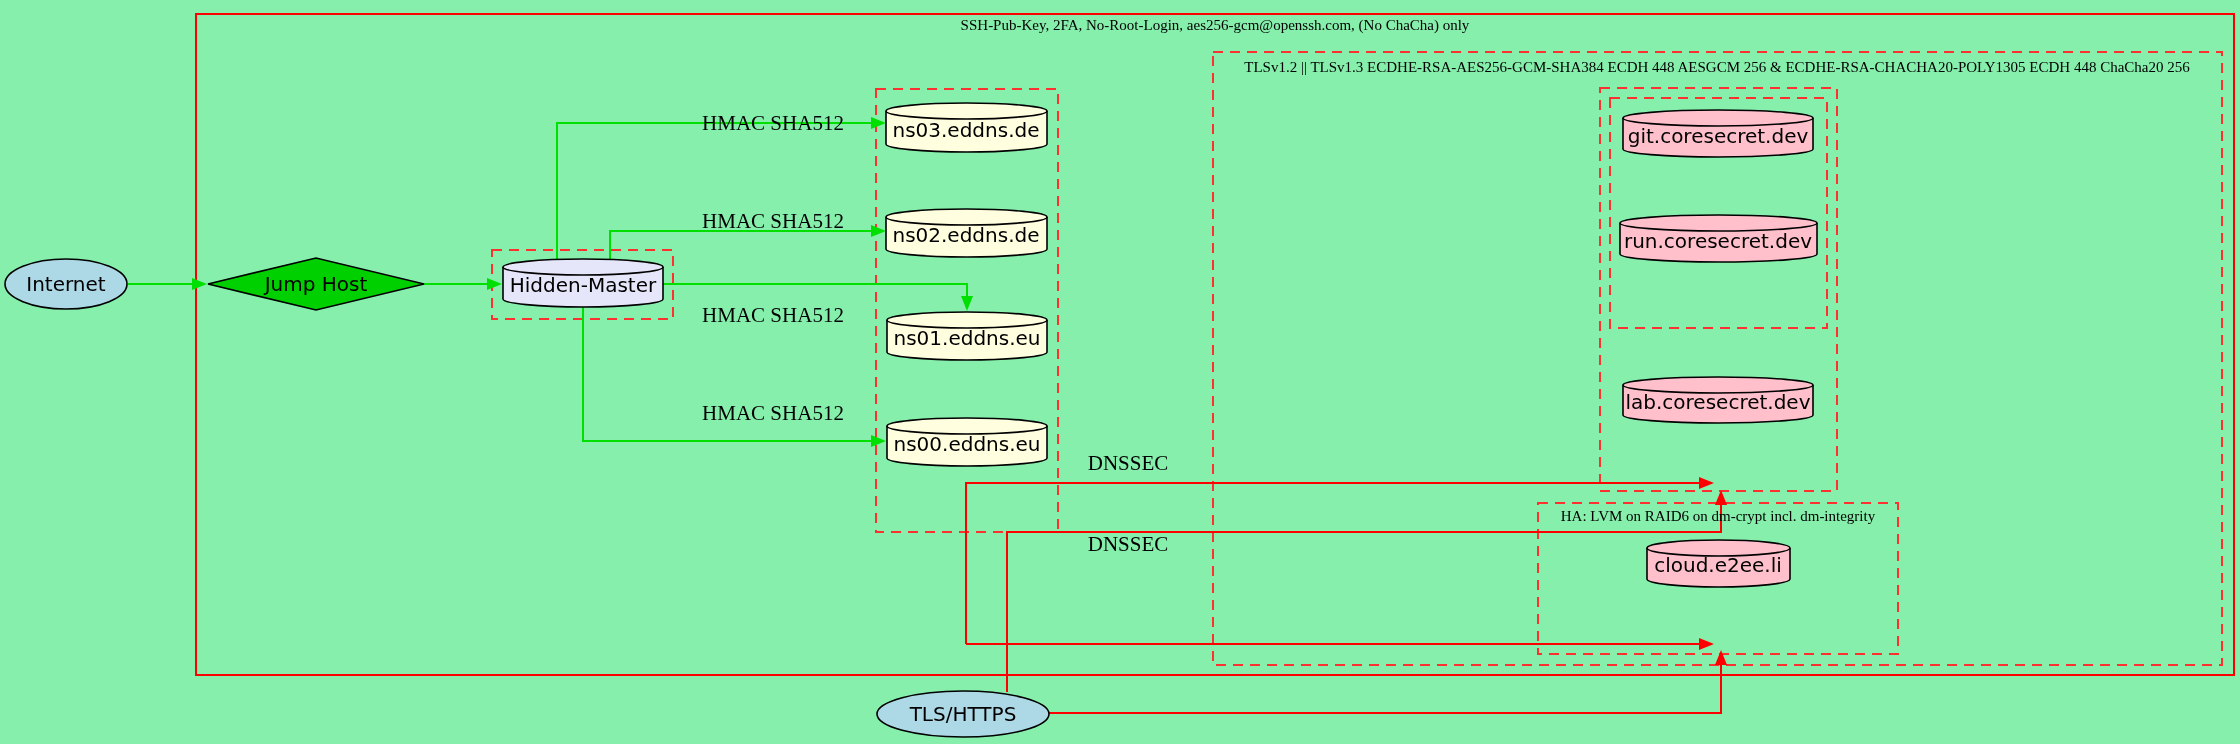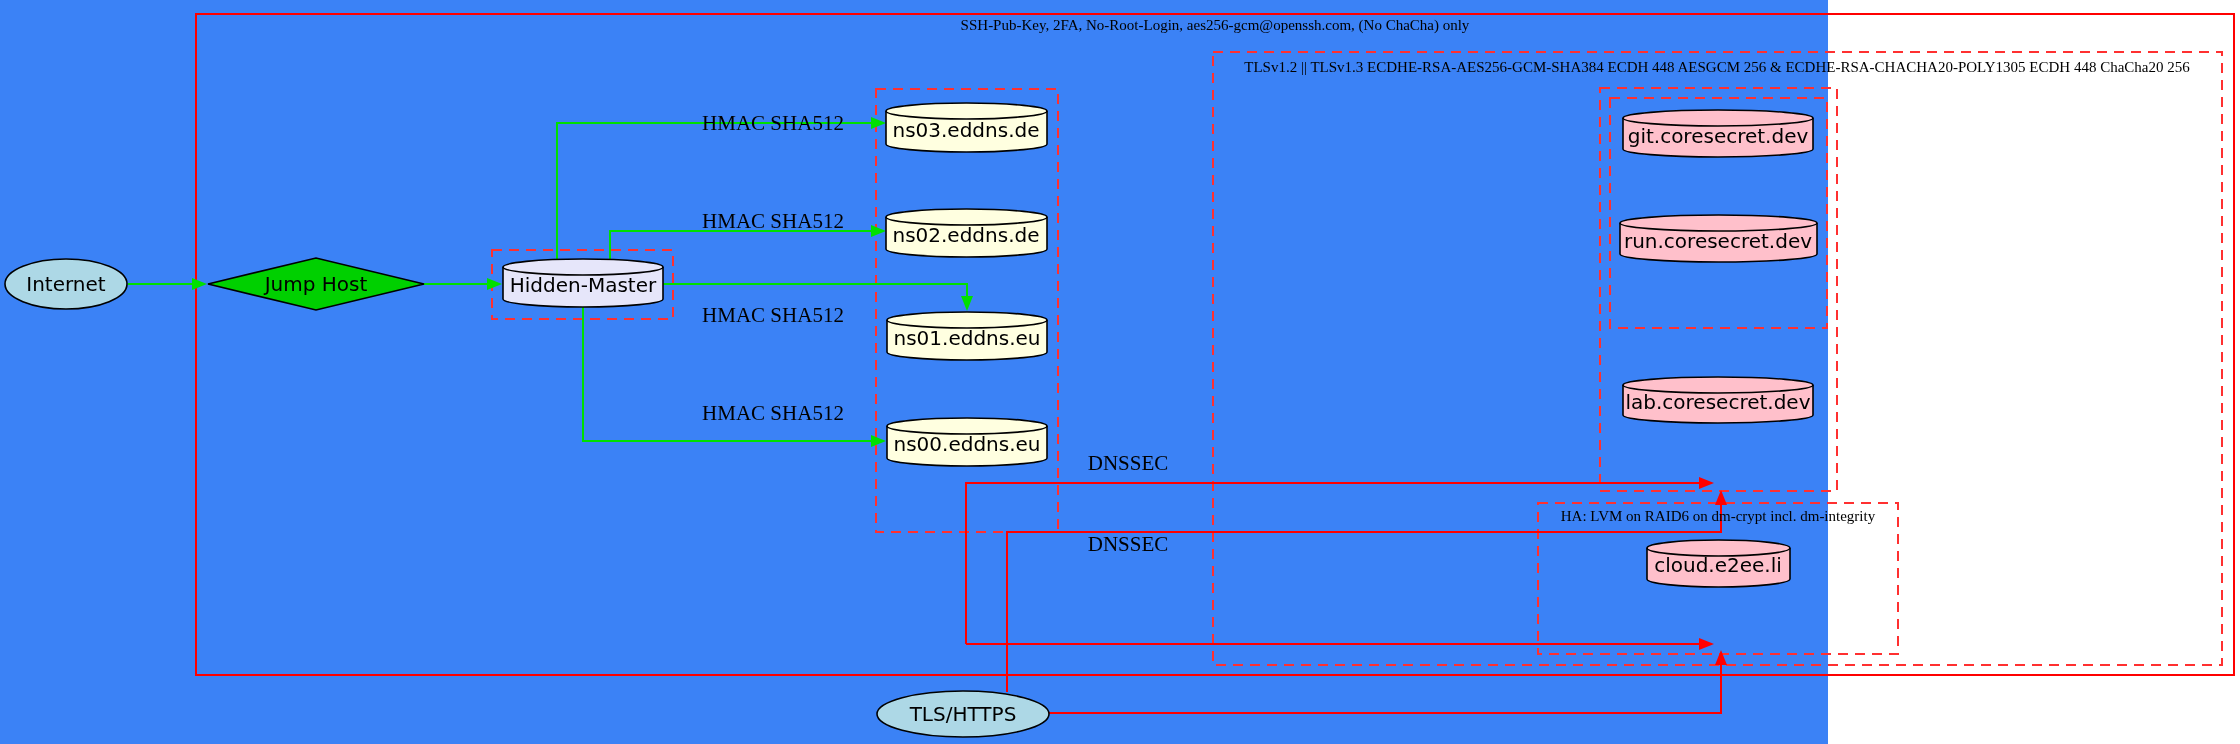--- a/index.html
+++ b/index.html
@@ -1,16 +1,16 @@
 <!DOCTYPE html>
 <html><head>
 <meta charset="utf-8">
 <style>
   html,body { margin:0; padding:0; background:#ffffff; }
-  .stage { position:relative; width:1828px; height:744px; background:#3b82f6;text-decoration:underline; }
+  .stage { position:relative; width:2240px; height:744px; background:#86efac;text-decoration:underline; }
   svg { display:block; }
   text { fill:#000000; }
   .node-label   { font-family:"DejaVu Sans", sans-serif; font-size:20px; text-anchor:middle; dominant-baseline:middle; }
   .edge-label   { font-family:"Liberation Serif", serif; font-size:21px; text-anchor:middle; dominant-baseline:middle; }
   .cluster-label{ font-family:"Liberation Serif", serif; font-size:15px; text-anchor:middle; dominant-baseline:middle; }
   .shape        { stroke:#000000; stroke-width:1.6; }
   .cyl-lid      { fill:none; stroke:#000000; stroke-width:1.6; }
   .edge         { fill:none; stroke-width:2; }
   .box          { fill:none; stroke-width:2; }
   .box.dashed   { stroke-dasharray:10 7; }

